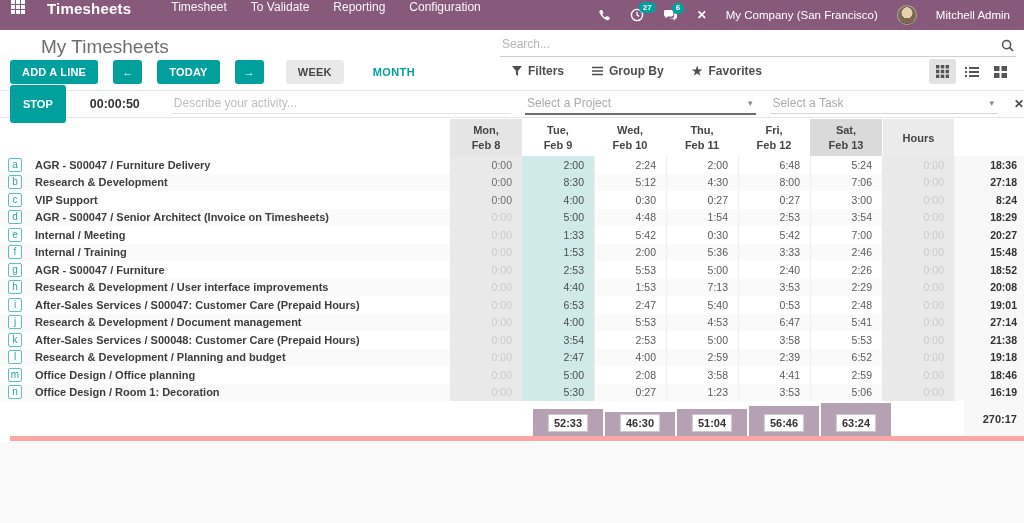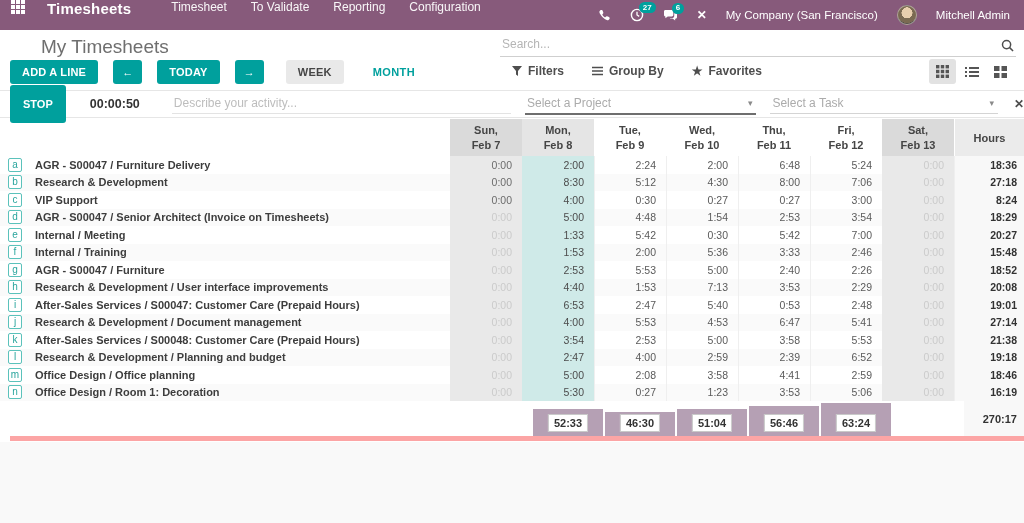--- a/index.html
+++ b/index.html
@@ -253,21 +253,20 @@
       <span>Select a Task</span>
       <span class="caret">▾</span>
     </div>
     <span class="clear-x">✕</span>
   </div>
 
   <div class="grid">
     <div class="grid-header grid-cols">
       <div></div>
 
-      <div class="col-head weekend"><span>Sun,</span><br><span>Feb 7</span></div>
         <div class="col-head today"><span>Mon,</span><br><span>Feb 8</span></div>
         <div class="col-head normal"><span>Tue,</span><br><span>Feb 9</span></div>
         <div class="col-head normal"><span>Wed,</span><br><span>Feb 10</span></div>
         <div class="col-head normal"><span>Thu,</span><br><span>Feb 11</span></div>
         <div class="col-head normal"><span>Fri,</span><br><span>Feb 12</span></div>
         <div class="col-head weekend"><span>Sat,</span><br><span>Feb 13</span></div>
         <div class="hours-head">Hours</div>
     </div>
     <div class="grid-body">
         <div class="grid-row grid-cols">

